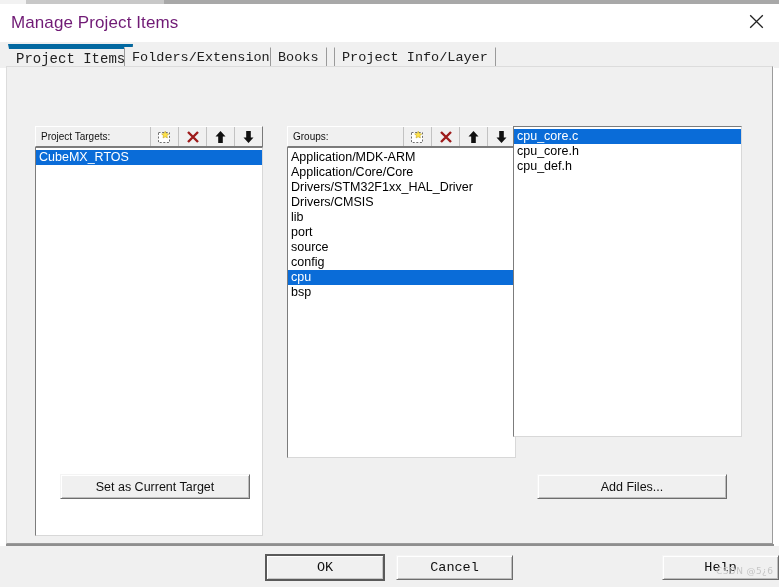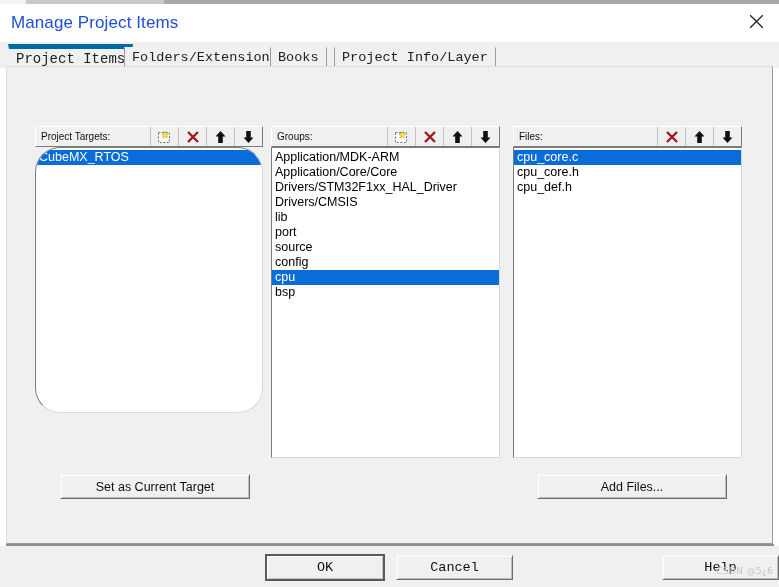--- a/index.html
+++ b/index.html
@@ -52,21 +52,21 @@
     left: 0; top: 0;
     width: 779px;
     height: 38px;
     background: #ffffff;
   }
   #title-text {
     position: absolute;
     left: 11px;
     top: 9px;
     font-size: 17px;
-    color: #1d4ed8;
+    color: #701a75;
     letter-spacing: 0.1px;
     white-space: nowrap;
   }
   #close-button {
     position: absolute;
     right: 0px;
     top: 0px;
     width: 46px;
     height: 34px;
     display: flex;
@@ -297,27 +297,27 @@
               <path d="M6.5 1 L11.5 6.5 L8.8 6.5 L8.8 13 L4.2 13 L4.2 6.5 L1.5 6.5 Z" fill="#101010"></path>
             </svg>
           </div>
           <div class="tool-btn">
             <svg width="13" height="14" viewBox="0 0 13 14">
               <path d="M6.5 13 L11.5 7.5 L8.8 7.5 L8.8 1 L4.2 1 L4.2 7.5 L1.5 7.5 Z" fill="#101010"></path>
             </svg>
           </div>
         </div>
       </div>
-      <div class="listbox" style="height:266px;border-radius:25px;">
+      <div class="listbox" style="height:389px;">
         <div class="list-item selected">CubeMX_RTOS</div>
       </div>
       <div class="btn" style="left:25px; top:348px; width:190px; height:25px;">Set as Current Target</div>
     </div>
 
-    <div class="panel" style="left:264px; top:59px; width:229px;">
+    <div class="panel" style="left:280px; top:59px; width:229px;">
       <div class="panel-header">
         <span class="panel-header-label">Groups:</span>
         <div class="hdr-tools">
           <div class="tool-btn">
             <svg width="15" height="14" viewBox="0 0 15 14">
               <rect x="1.5" y="2.5" width="11" height="10" fill="#ffffff" stroke="#6f6f6f" stroke-width="1" stroke-dasharray="2,1.6"></rect>
               <path d="M8.2 1.2 L9.3 3.6 L11.8 4.0 L9.9 5.6 L10.4 8.0 L8.2 6.8 L6.0 8.0 L6.5 5.6 L4.6 4.0 L7.1 3.6 Z" fill="#ffe24a" stroke="#b99b10" stroke-width="0.5"></path>
             </svg>
           </div>
           <div class="tool-btn">
@@ -345,40 +345,20 @@
         <div class="list-item">lib</div>
         <div class="list-item">port</div>
         <div class="list-item">source</div>
         <div class="list-item">config</div>
         <div class="list-item selected">cpu</div>
         <div class="list-item">bsp</div>
       </div>
     </div>
 
     <div class="panel" style="left:506px; top:59px; width:229px;">
-      <div class="panel-header">
-        <span class="panel-header-label">Files:</span>
-        <div class="hdr-tools">
-          <div class="tool-btn">
-            <svg width="14" height="14" viewBox="0 0 14 14">
-              <path d="M2 2 L12 12 M12 2 L2 12" stroke="#9e1b1b" stroke-width="2.4" fill="none"></path>
-            </svg>
-          </div>
-          <div class="tool-btn">
-            <svg width="13" height="14" viewBox="0 0 13 14">
-              <path d="M6.5 1 L11.5 6.5 L8.8 6.5 L8.8 13 L4.2 13 L4.2 6.5 L1.5 6.5 Z" fill="#101010"></path>
-            </svg>
-          </div>
-          <div class="tool-btn">
-            <svg width="13" height="14" viewBox="0 0 13 14">
-              <path d="M6.5 13 L11.5 7.5 L8.8 7.5 L8.8 1 L4.2 1 L4.2 7.5 L1.5 7.5 Z" fill="#101010"></path>
-            </svg>
-          </div>
-        </div>
-      </div>
       <div class="listbox" style="height:311px;">
         <div class="list-item selected">cpu_core.c</div>
         <div class="list-item">cpu_core.h</div>
         <div class="list-item">cpu_def.h</div>
       </div>
       <div class="btn" style="left:24px; top:348px; width:190px; height:25px;">Add Files...</div>
     </div>
 
   </div>
 

